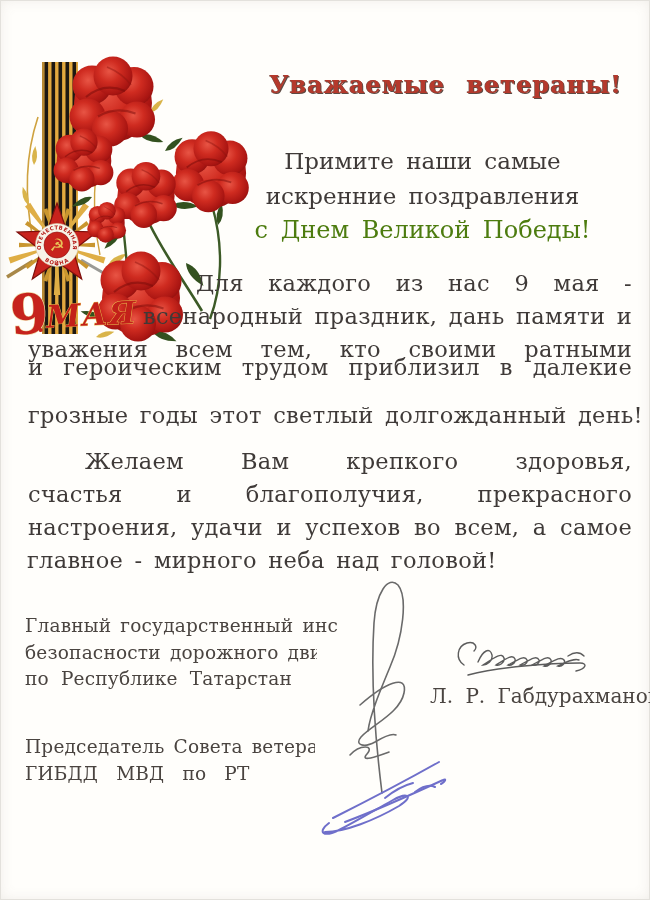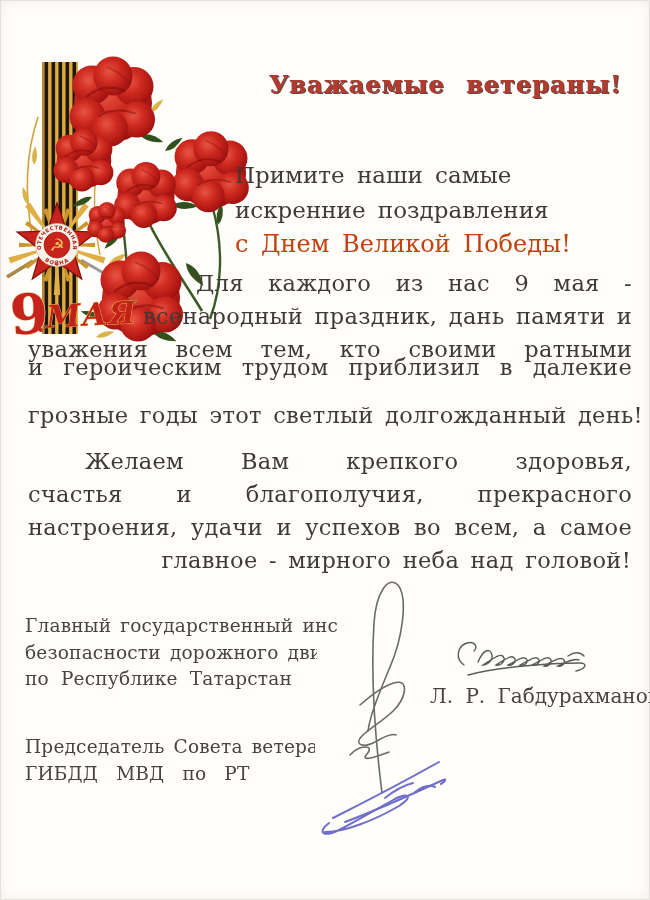--- a/index.html
+++ b/index.html
@@ -11,27 +11,27 @@
   }
   .abs{position:absolute;}
   .title{
     left:190px;top:70px;width:432px;text-align:right;
     font-size:24px;color:#b5392c;letter-spacing:1px;word-spacing:12px;
     text-shadow:1px 1px 0 #5f4a43, -0.5px -0.5px 0 #6b544c;
     font-weight:bold;
   }
   .body-line{
     font-size:22.5px;color:#3f3a38;letter-spacing:.3px;word-spacing:4px;
-    height:33px;line-height:30px;white-space:nowrap;text-align:right;
+    height:33px;line-height:30px;white-space:nowrap;
   }
   .jline{white-space:normal;text-align:justify;text-align-last:justify;overflow:hidden;}
   .jline::after{content:"";display:inline-block;width:100%;height:0;}
-  .intro{left:235px;top:158px;width:375px;}
+  .intro{left:235px;top:144px;width:375px;text-align:center;}
   .intro div{font-size:23px;color:#3f3a38;line-height:34.5px;word-spacing:5px;}
-  .intro .holiday{color:#c2410c;font-size:24px;}
+  .intro .holiday{color:#4d7c0f;font-size:24px;}
   .foot-line{
     font-size:18.5px;color:#4a4440;letter-spacing:.2px;word-spacing:3px;
     height:26.5px;line-height:25px;white-space:nowrap;
   }
   .name{font-size:20px;color:#4a4440;white-space:nowrap;}
   svg text{font-family:"DejaVu Serif", serif;}
   svg .medaltext{font-family:"DejaVu Sans", sans-serif;}
 </style>
 </head>
 <body>

